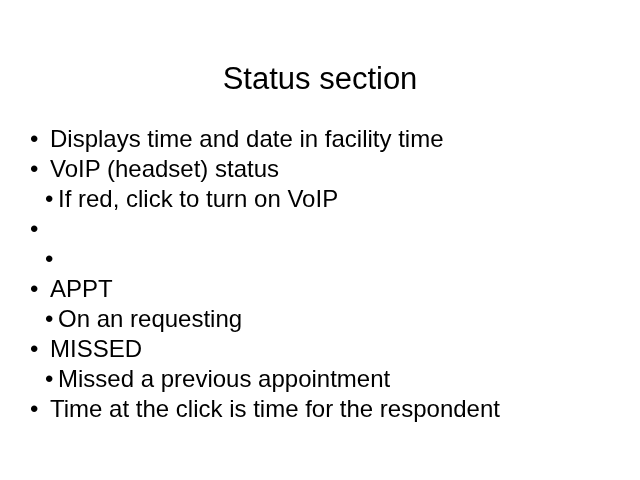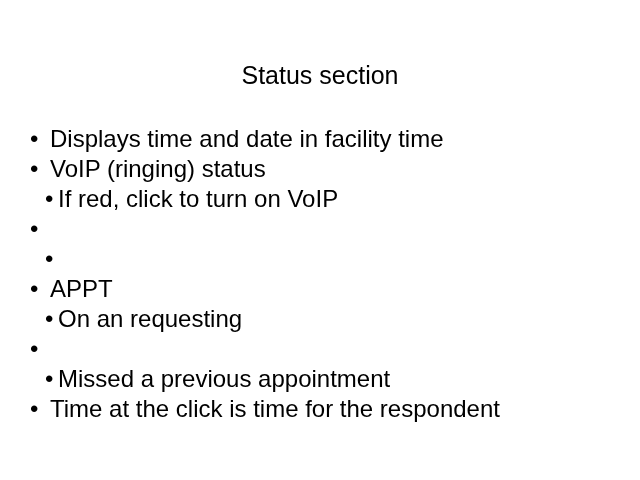--- a/index.html
+++ b/index.html
@@ -23,21 +23,21 @@
     background: #ffffff;
   }
 
   
   #slide-title {
     position: absolute;
     left: 0;
     top: 40px;
     width: 640px;
     text-align: center;
-    font-size: 25px;
+    font-size: 31px;
     font-weight: normal;
     line-height: 36px;
     letter-spacing: 0px;
     white-space: nowrap;
   }
 
   
   #body-list {
     position: absolute;
     left: 0;
@@ -97,24 +97,24 @@
 </style>
 </head>
 <body style="color: rgb(0, 0, 0);">
 
 <div id="slide" style="background: rgb(255, 255, 255);">
 
   <h1 id="slide-title">Status section</h1>
 
   <div id="body-list">
       <div class="bullet-line level-1"><span class="bullet-marker">•</span><span class="bullet-text">Displays time and date in facility time</span></div>
-      <div class="bullet-line level-1"><span class="bullet-marker">•</span><span class="bullet-text">VoIP (ringing) status</span></div>
+      <div class="bullet-line level-1"><span class="bullet-marker">•</span><span class="bullet-text">VoIP (headset) status</span></div>
       <div class="bullet-line level-2"><span class="bullet-marker">•</span><span class="bullet-text">If red, click to turn on VoIP</span></div>
       <div class="bullet-line level-1"><span class="bullet-marker">•</span></div>
       <div class="bullet-line level-2"><span class="bullet-marker">•</span></div>
       <div class="bullet-line level-1"><span class="bullet-marker">•</span><span class="bullet-text">APPT</span></div>
       <div class="bullet-line level-2"><span class="bullet-marker">•</span><span class="bullet-text">On an requesting</span></div>
-      <div class="bullet-line level-1"><span class="bullet-marker">•</span></div>
+      <div class="bullet-line level-1"><span class="bullet-marker">•</span><span class="bullet-text">MISSED</span></div>
       <div class="bullet-line level-2"><span class="bullet-marker">•</span><span class="bullet-text">Missed a previous appointment</span></div>
       <div class="bullet-line level-1"><span class="bullet-marker">•</span><span class="bullet-text">Time at the click is time for the respondent</span></div>
     </div>
 
 </div>
 
 </body></html>

